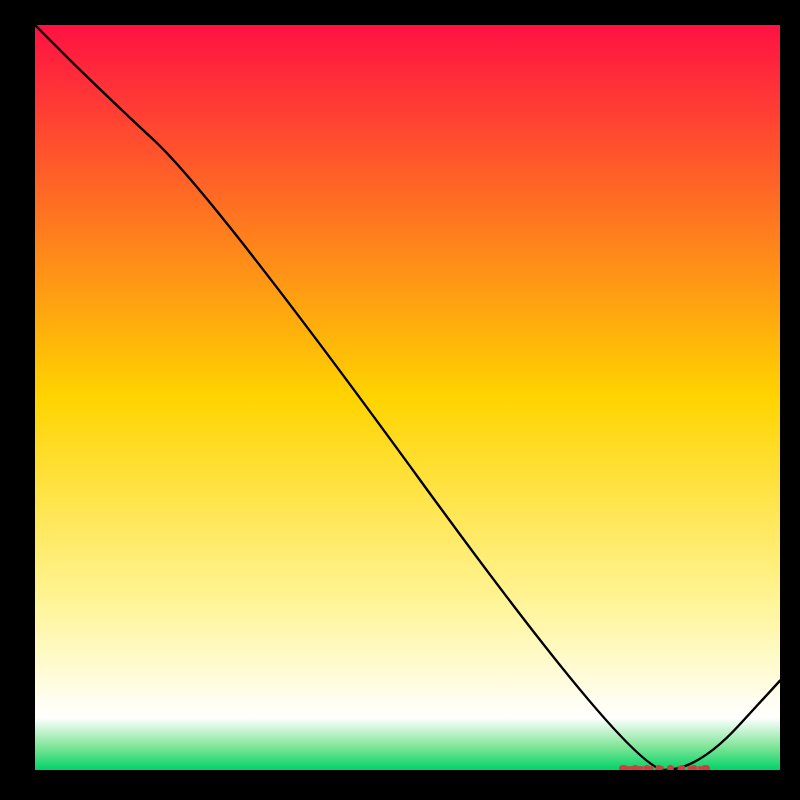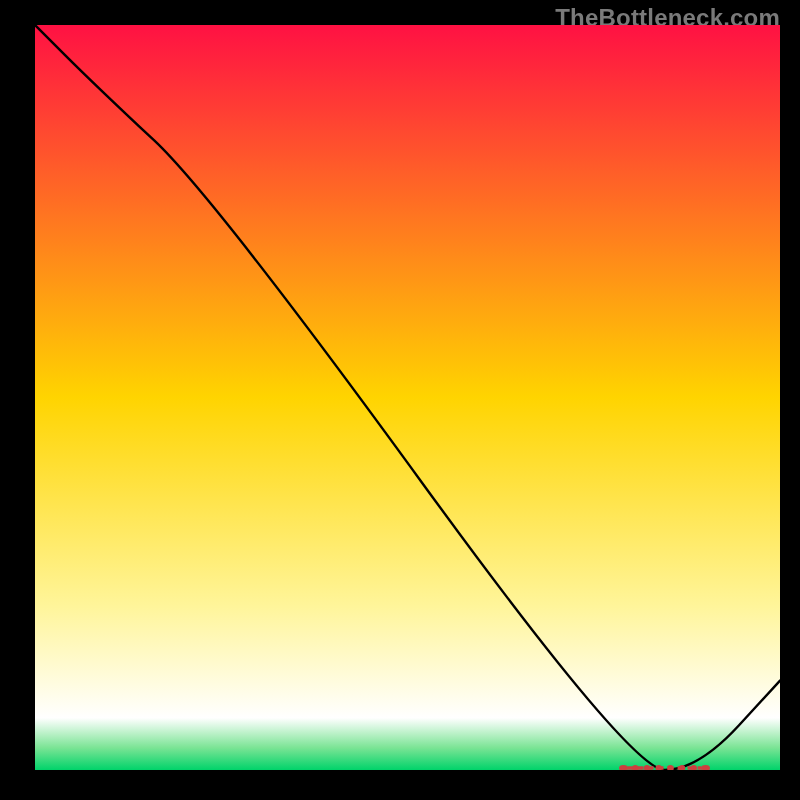--- a/index.html
+++ b/index.html
@@ -36,21 +36,20 @@
     white-space: nowrap;
     user-select: none;
   }
   svg { display: block; }
 </style>
 </head>
 <body>
 
 <div class="frame">
 
-  <div class="watermark">TheBottleneck.com</div>
 
   <div class="plot-area">
     <svg width="745" height="745" viewBox="0 0 745 745" preserveAspectRatio="none">
       <defs>
         <linearGradient id="bg-grad" x1="0" y1="0" x2="0" y2="1">
             <stop offset="0%" stop-color="#ff1143"></stop>
             <stop offset="50%" stop-color="#ffd400"></stop>
             <stop offset="78%" stop-color="#fff59a"></stop>
             <stop offset="93%" stop-color="#ffffff"></stop>
             <stop offset="97%" stop-color="#7be495"></stop>

